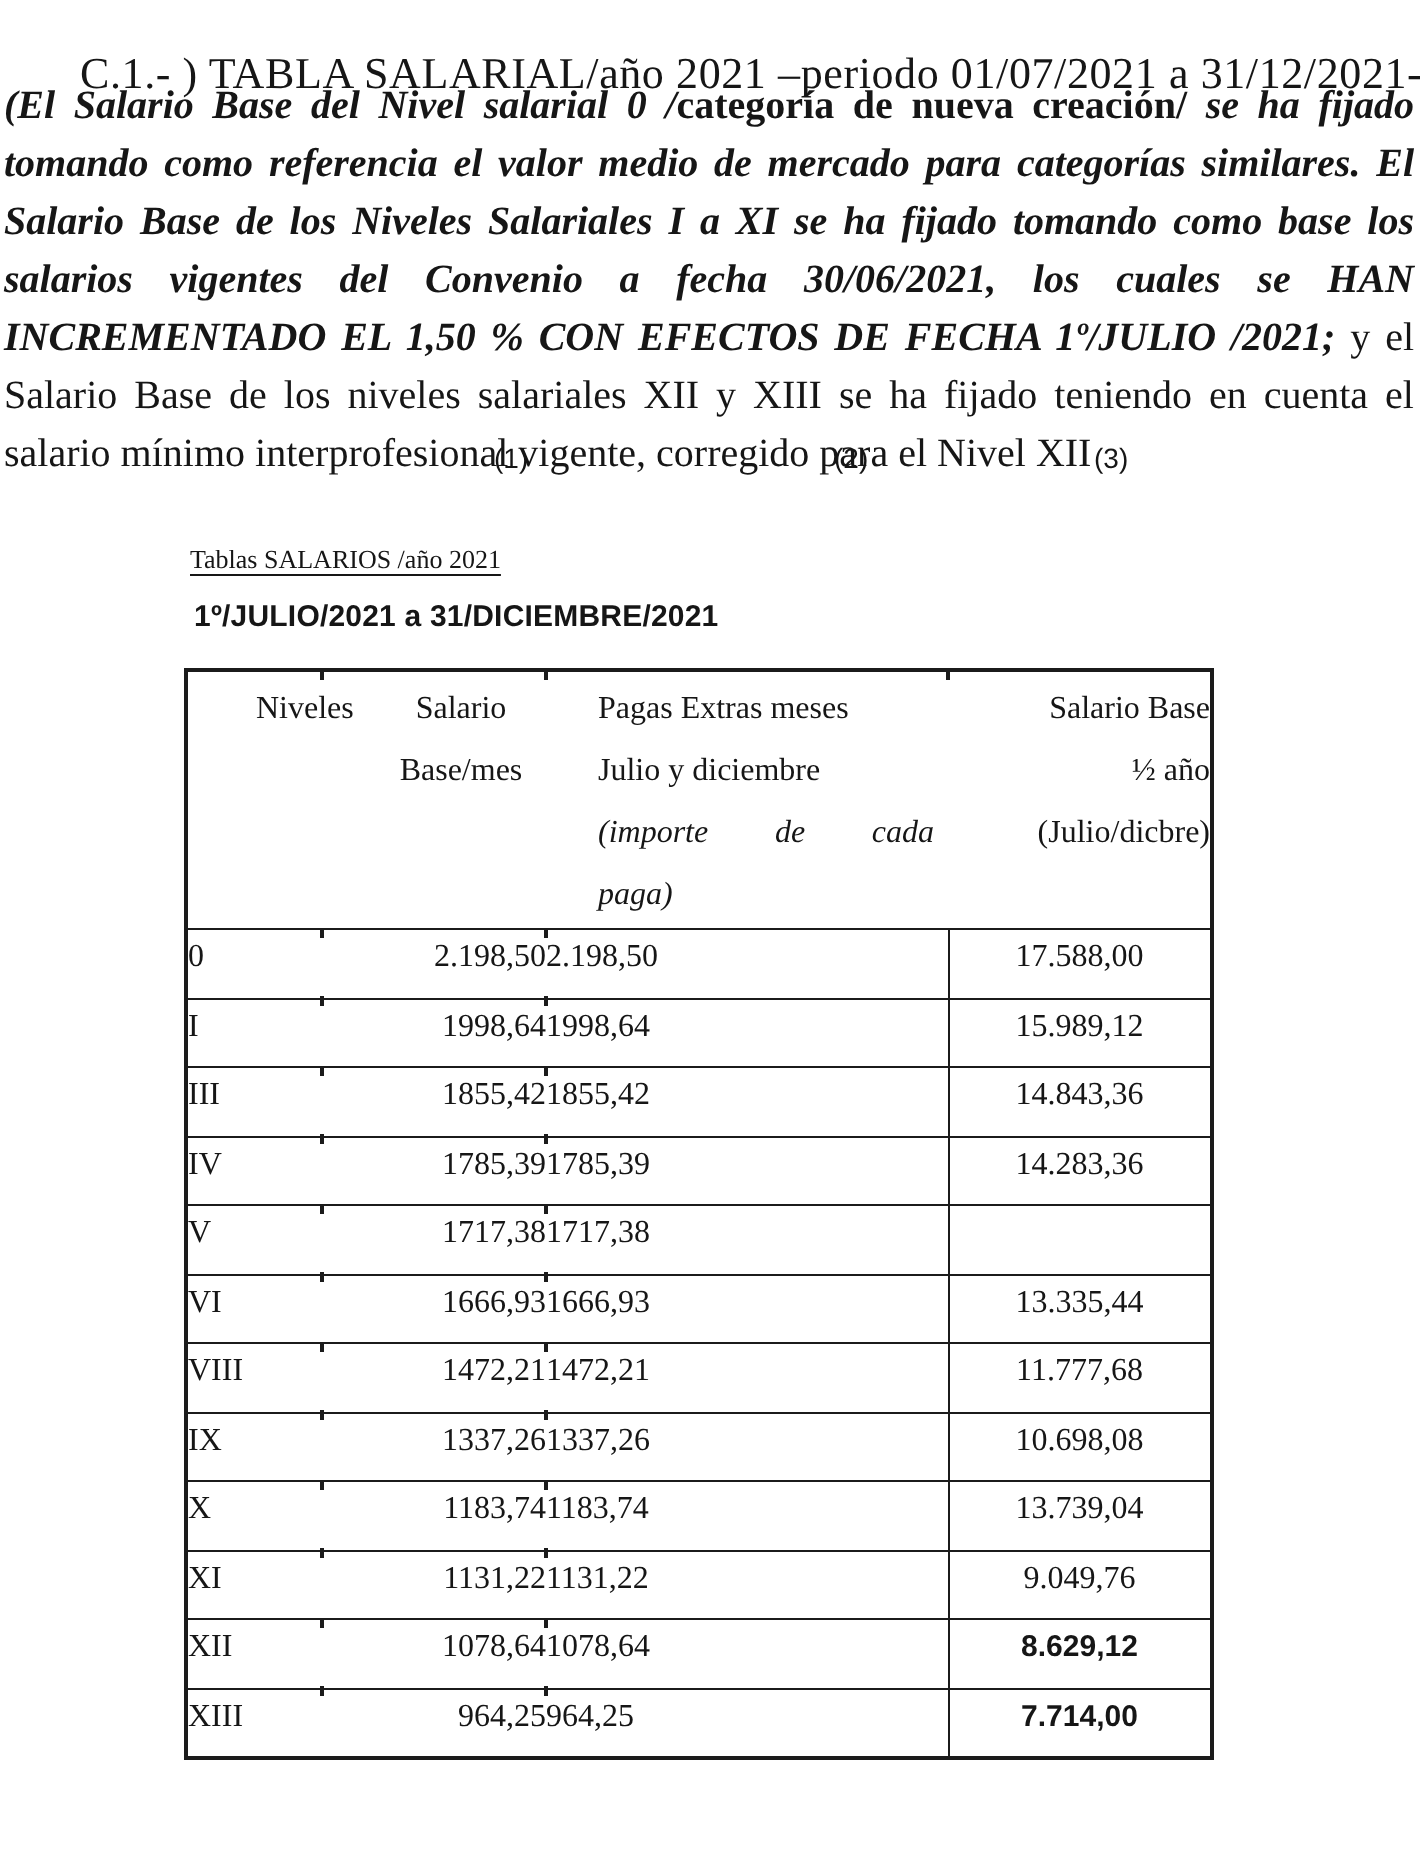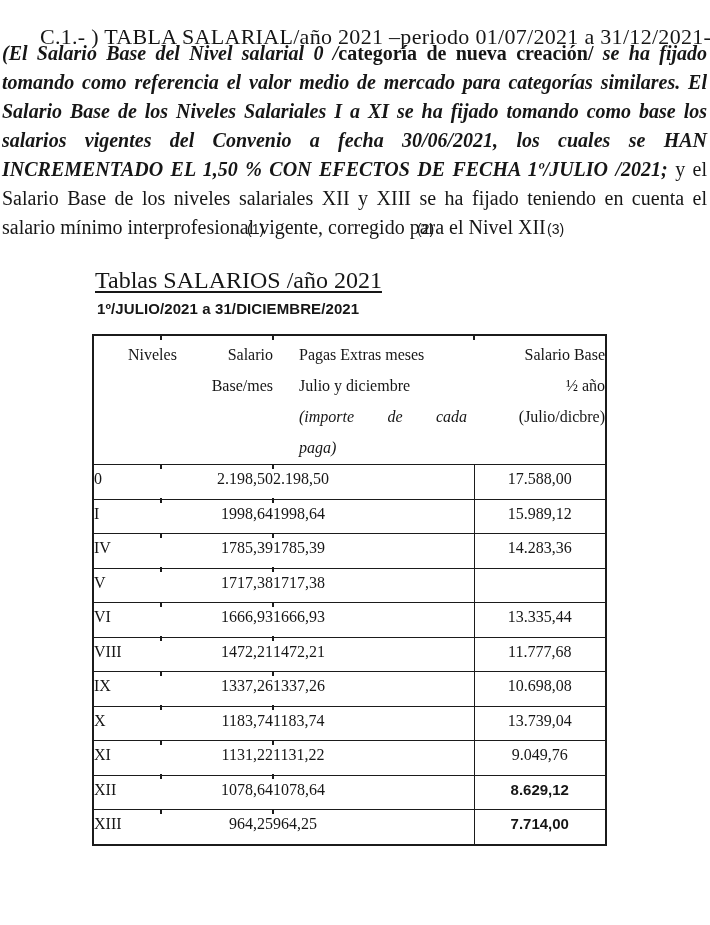--- a/index.html
+++ b/index.html
@@ -30,21 +30,21 @@
   .intro .up   { font-style: normal; font-weight: 400; }
 
   .markers { position: absolute; top: 221px; left: 0; width: 710px; height: 20px;
     font-family: "Liberation Sans", sans-serif; font-size: 14px; }
   .markers .m1 { position: absolute; left: 247px; }
   .markers .m2 { position: absolute; left: 417px; }
   .markers .m3 { position: absolute; left: 547px; }
 
   .section-heading {
     position: absolute; top: 269px; left: 95px;
-    font-size: 24px; line-height: 22px;
+    font-size: 13px; line-height: 22px;
     text-decoration: underline; text-underline-offset: 3px;
   }
   .section-subheading {
     position: absolute; top: 299px; left: 97px;
     font-family: "Liberation Sans", sans-serif;
     font-size: 15px; font-weight: 700; line-height: 20px;
     letter-spacing: 0.1px;
   }
 
   .salary-table-wrap { position: absolute; top: 334px; left: 92px; }
@@ -61,21 +61,21 @@
     padding: 0;
   }
   
   table.salary thead th {
     height: 128px;
     border-bottom: 1.5px solid #1b1b1b;
   }
   table.salary thead .hline { line-height: 31px; padding-top: 3px; height: 28px; }
   th.c1 { text-align: left; }
   th.c1 .hline { padding-left: 14px; margin-left: 20px; }
-  th.c2 { text-align: right; }
+  th.c2 { text-align: center; }
   th.c2 .hline { padding-left: 27px; }
   th.c3 { text-align: left; }
   th.c3 .hline { padding-left: 26px; padding-right: 7px; }
   th.c3 .italic-line { font-style: italic; }
   th.c3 .justify-line { text-align: justify; text-align-last: justify; }
   th.c4 { text-align: right; }
   
   table.salary tbody td {
     height: 30.5px;
     border-bottom: 1.5px solid #1b1b1b;
@@ -151,20 +151,26 @@
           <td class="c3">2.198,50</td>
           <td class="c4">17.588,00</td>
         </tr>
         <tr>
           <td class="c1">I</td>
           <td class="c2">1998,64</td>
           <td class="c3">1998,64</td>
           <td class="c4">15.989,12</td>
         </tr>
         <tr>
+          <td class="c1">III</td>
+          <td class="c2">1855,42</td>
+          <td class="c3">1855,42</td>
+          <td class="c4">14.843,36</td>
+        </tr>
+        <tr>
           <td class="c1">IV</td>
           <td class="c2">1785,39</td>
           <td class="c3">1785,39</td>
           <td class="c4">14.283,36</td>
         </tr>
         <tr>
           <td class="c1">V</td>
           <td class="c2">1717,38</td>
           <td class="c3">1717,38</td>
           <td class="c4"></td>

